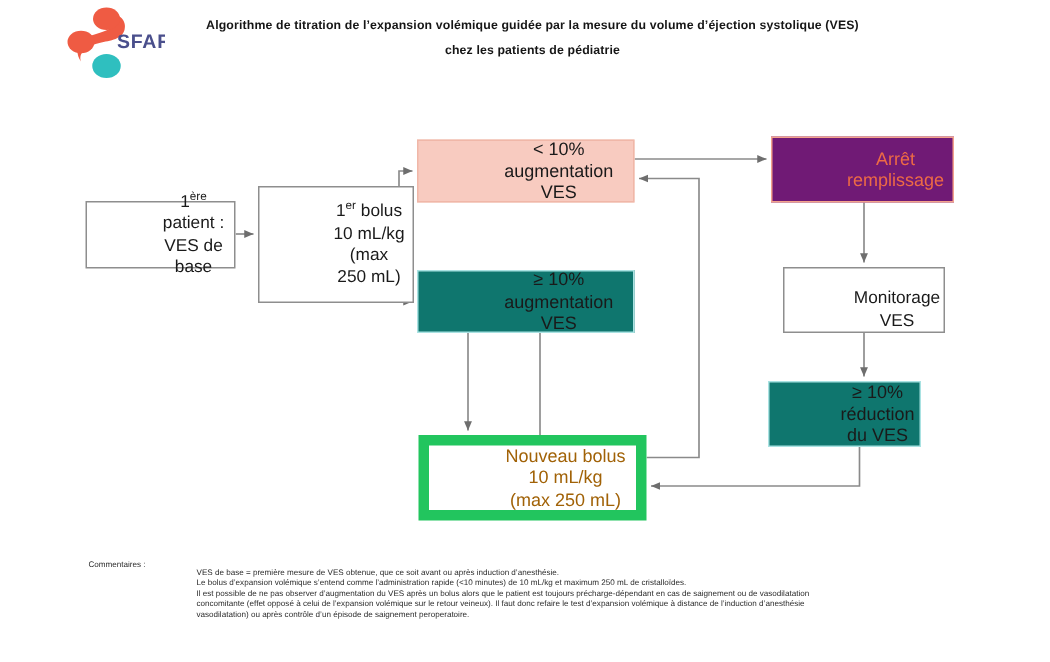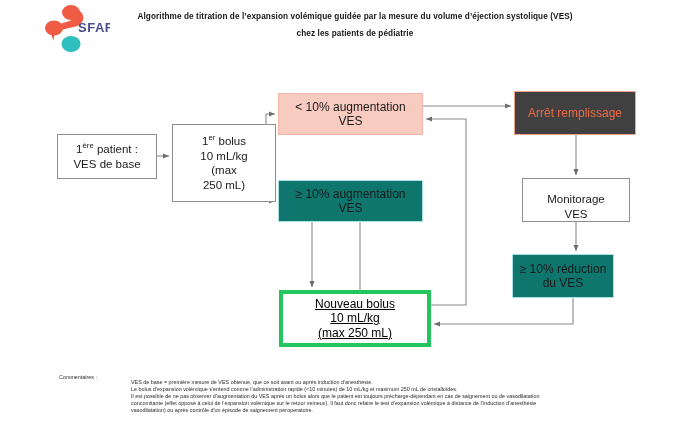--- a/index.html
+++ b/index.html
@@ -55,58 +55,58 @@
   }
 
   .node {
     position: absolute;
     box-sizing: border-box;
     display: flex;
     align-items: center;
     justify-content: center;
     text-align: center;
     line-height: 14.5px;
+    padding-left: 44px;
   }
   .node .txt { display: block; width: 100%; }
 
   
   .n-plain {
     background: #ffffff;
     border: 1px solid #8e8e8e;
     font-size: 11.5px;
     color: #1a1a1a;
   }
   
   .n-salmon {
     background: #f8cbc0;
     border: 1px solid #f0b7a8;
     font-size: 12px;
     color: #1a1a1a;
   }
   
   .n-salmon-outline {
-    background: #404040;
+    background: #701a75;
     border: 1px solid #f4a28c;
     font-size: 12px;
     color: #ed6a45;
   }
   
   .n-teal {
     background: #0f766e;
     border: 1px solid #a9e2e2;
     font-size: 12px;
     color: #1a1a1a;
   }
   
   .n-teal-outline {
     background: #ffffff;
-    border: 4px solid #22c55e;
-    font-size: 12px;
-    color: #000000;
-    text-decoration: underline;
+    border: 7px solid #22c55e;
+    font-size: 12px;
+    color: #a16207;
   }
 
   sup { font-size: 0.68em; vertical-align: super; line-height: 0; }
 
   
   #node-base          { left: 57px;  top: 76px;  width: 100px; height: 45px; }
   #node-bolus1        { left: 172px; top: 66px;  width: 104px;  height: 78px; }
   #node-lt10          { left: 278px; top: 35px;  width: 145px; height: 42px; }
   #node-gte10         { left: 278px; top: 122px; width: 145px; height: 42px; }
   #node-arret         { left: 514px; top: 33px;  width: 122px; height: 44px; }

